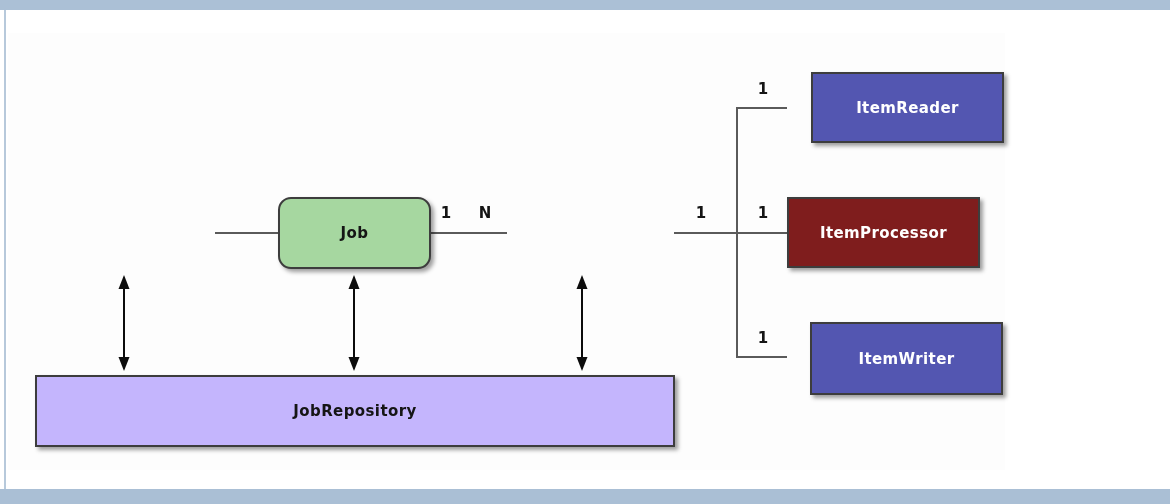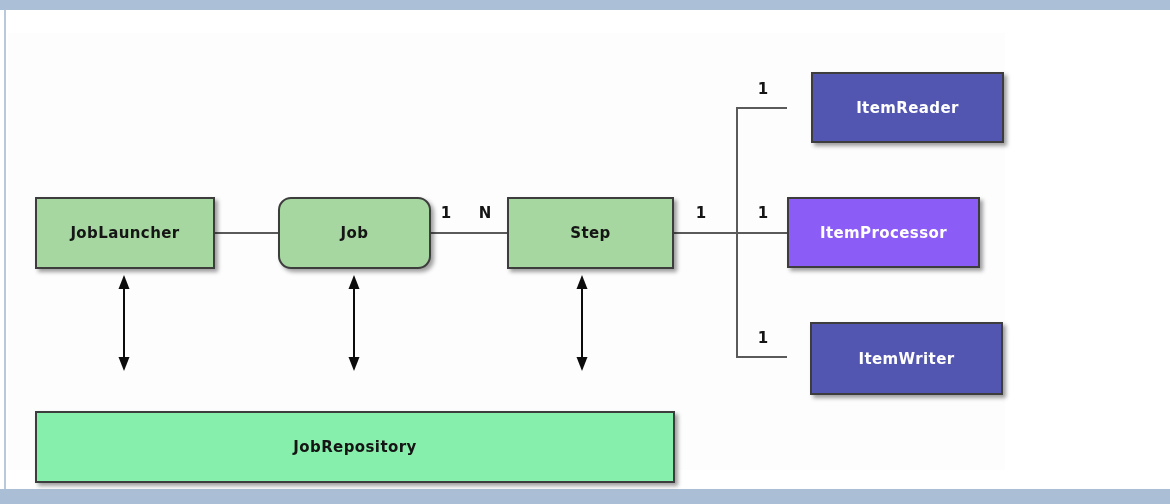--- a/index.html
+++ b/index.html
@@ -101,35 +101,29 @@
     <polygon points="8,97 2.5,83 13.5,83" fill="currentColor"></polygon>
   </svg>
 
   <span class="mult" id="mult-job-1">1</span>
   <span class="mult" id="mult-step-n">N</span>
   <span class="mult" id="mult-step-1">1</span>
   <span class="mult" id="mult-proc-1">1</span>
   <span class="mult" id="mult-reader-1">1</span>
   <span class="mult" id="mult-writer-1">1</span>
 
-  <div class="node green" id="box-job-launcher" style="background-color: rgb(166, 215, 160);">
-    <span class="node-label">JobLauncher</span>
-  </div>
   <div class="node green" id="box-job" style="background-color: rgb(166, 215, 160); border-radius: 13px;">
     <span class="node-label">Job</span>
   </div>
-  <div class="node green" id="box-step" style="background-color: rgb(166, 215, 160);">
-    <span class="node-label">Step</span>
-  </div>
-  <div class="node green" id="box-job-repository" style="background-color: #86efac; margin-top: 36px;">
+  <div class="node green" id="box-job-repository" style="background-color: #c4b5fd;">
     <span class="node-label">JobRepository</span>
   </div>
   <div class="node purple" id="box-item-reader" style="background-color: rgb(83, 86, 177);">
     <span class="node-label">ItemReader</span>
   </div>
-  <div class="node purple" id="box-item-processor" style="background-color: #8b5cf6; text-align: right;">
+  <div class="node purple" id="box-item-processor" style="background-color: #7f1d1d; text-align: right;">
     <span class="node-label">ItemProcessor</span>
   </div>
   <div class="node purple" id="box-item-writer" style="background-color: rgb(83, 86, 177);">
     <span class="node-label">ItemWriter</span>
   </div>
 
 </div>
 
 </body></html>

